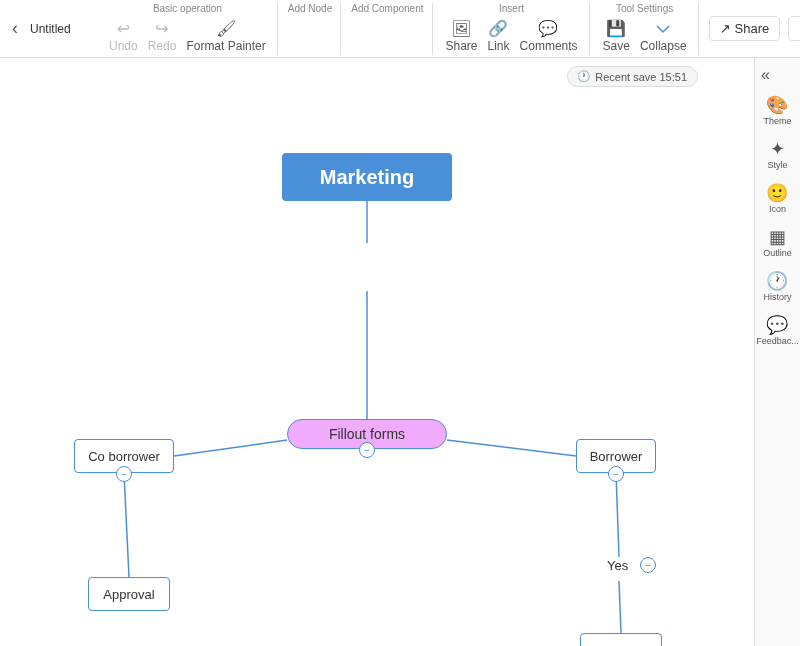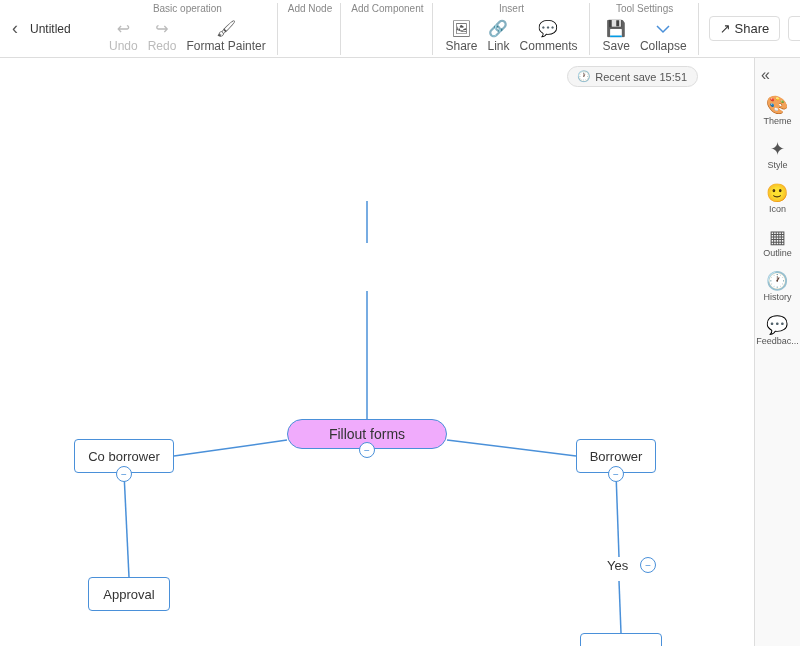--- a/index.html
+++ b/index.html
@@ -377,20 +377,23 @@
 
       <line x1="447" y1="382" x2="576" y2="398" stroke="#4a90d9" stroke-width="1.5"></line>
 
       <line x1="124" y1="415" x2="129" y2="519" stroke="#4a90d9" stroke-width="1.5"></line>
 
       <line x1="616" y1="415" x2="619" y2="499" stroke="#4a90d9" stroke-width="1.5"></line>
 
       <line x1="619" y1="523" x2="621" y2="575" stroke="#4a90d9" stroke-width="1.5"></line>
     </svg>
 
+    <div class="node node-marketing">
+      <span>Marketing</span>
+    </div>
 
 
     <div class="node node-fillout">
       <span>Fillout forms</span>
       <div class="node-collapse">−</div>
     </div>
 
     <div class="node node-coborrower">
       <span>Co borrower</span>
       <div class="node-collapse">−</div>

